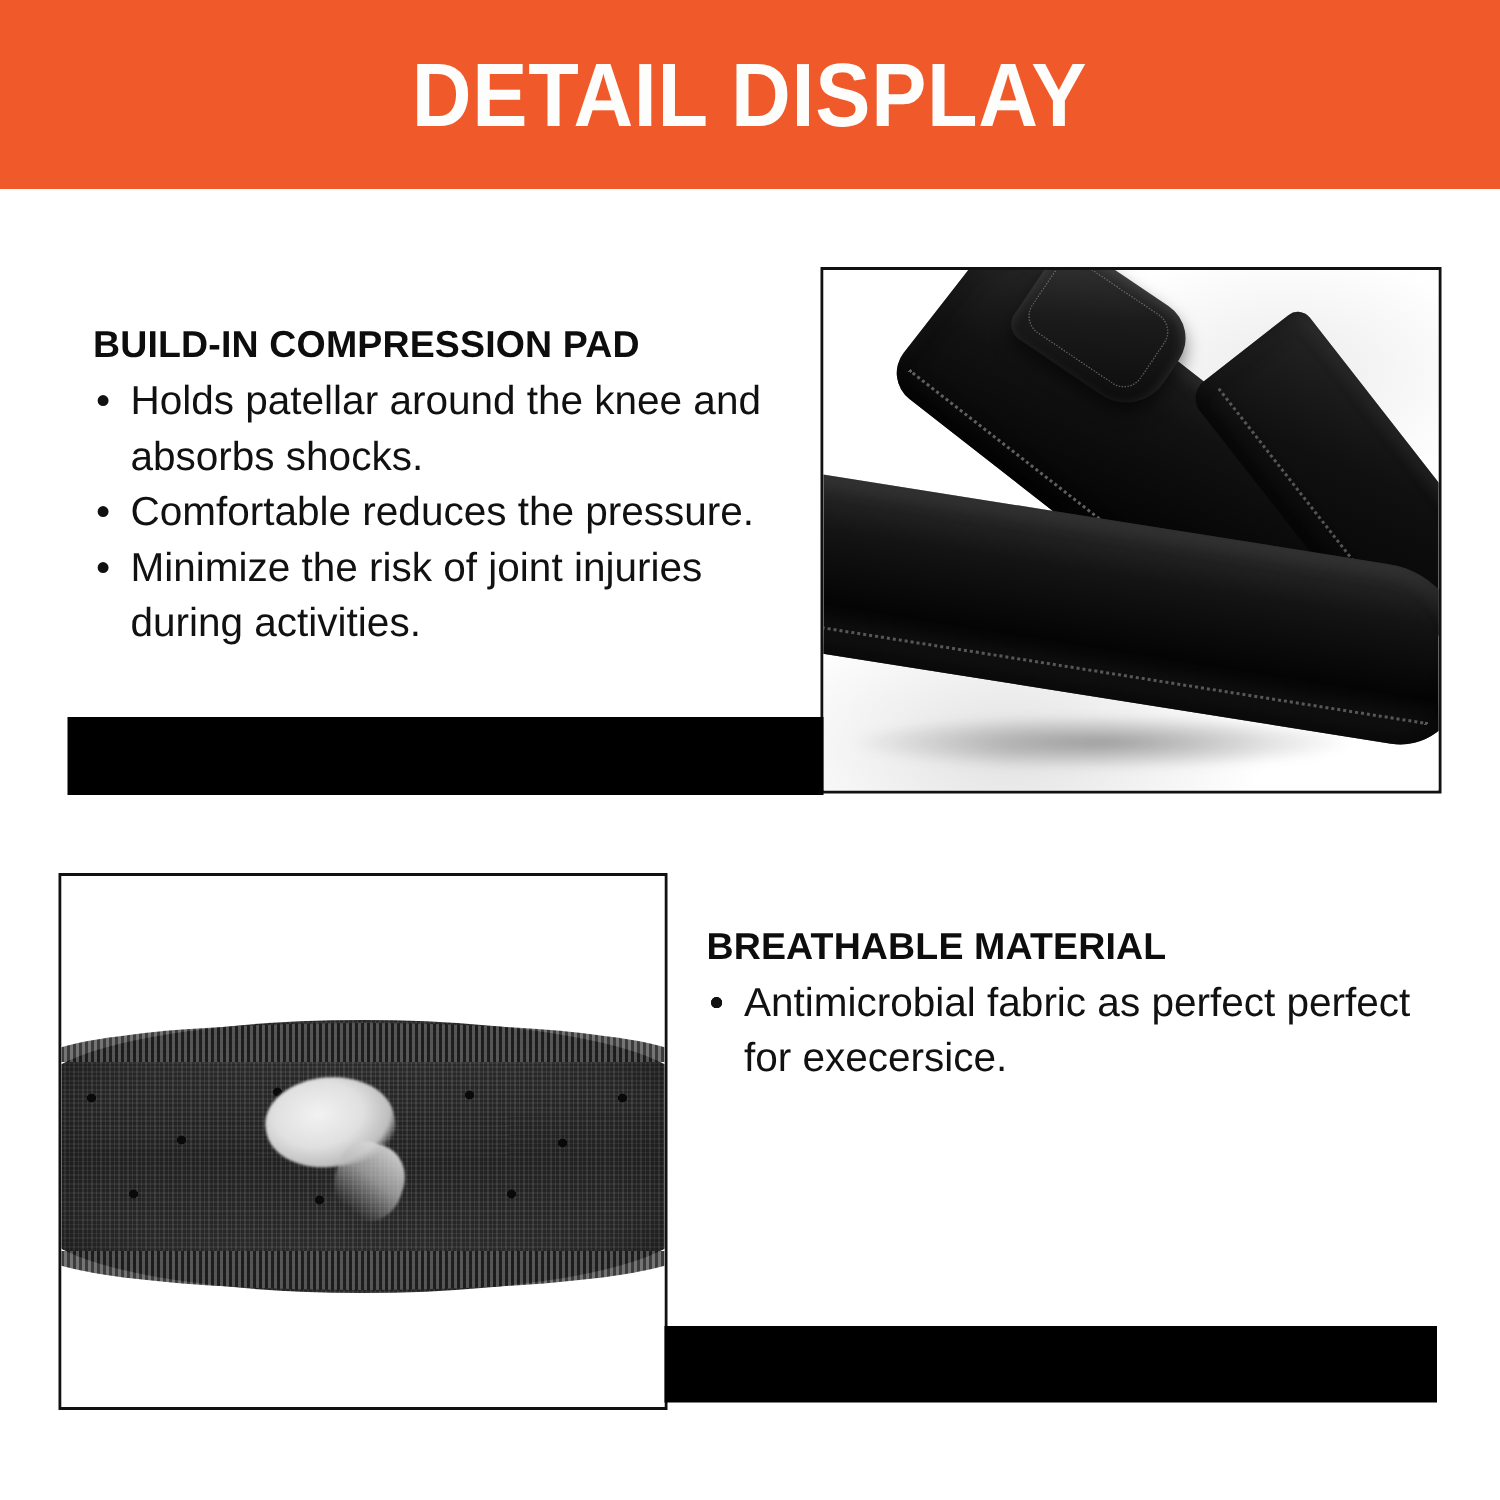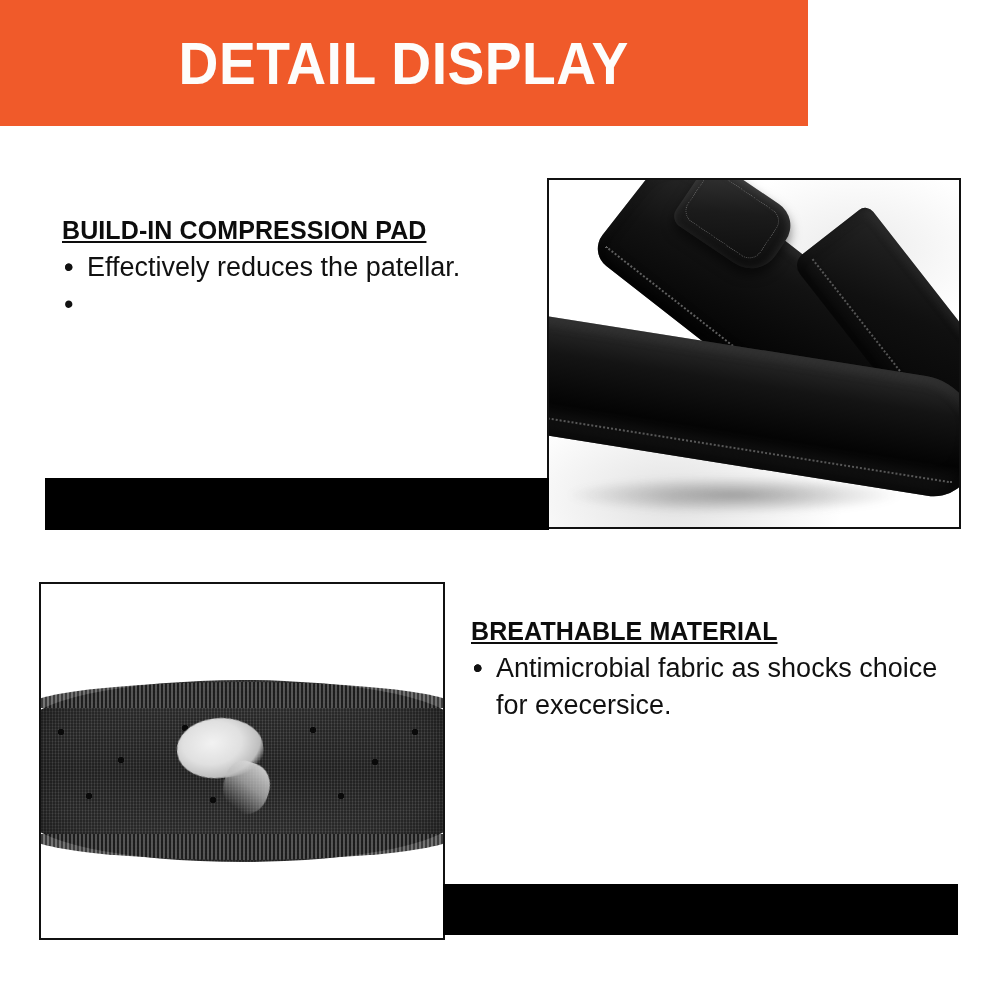--- a/index.html
+++ b/index.html
@@ -14,21 +14,21 @@
     overflow: hidden;
     font-family: "Liberation Sans", sans-serif;
     color: #111111;
   }
 
   
   .banner {
     position: absolute;
     left: 0;
     top: 0;
-    width: 808px;
+    width: 1000px;
     height: 126px;
     background: #f05a2a;
     display: flex;
     align-items: center;
     justify-content: center;
   }
   .banner-title {
     color: #fdfdfb;
     font-family: "Liberation Sans", sans-serif;
     font-weight: bold;
@@ -56,21 +56,20 @@
     width: 470px;
   }
   .feature-heading {
     font-weight: bold;
     font-size: 25px;
     line-height: 30px;
     letter-spacing: 0.1px;
     color: #0d0d0d;
     margin: 0 0 4px 0;
     white-space: nowrap;
-    text-decoration: underline;
   }
   .bullet-list {
     list-style: none;
     margin: 0;
     padding: 0;
   }
   .bullet-item {
     position: relative;
     font-size: 27px;
     line-height: 37px;
@@ -308,27 +307,29 @@
 
 <div class="banner">
   <div class="banner-title">DETAIL DISPLAY</div>
 </div>
 
 <div class="feature-block top-left">
   <div class="feature-heading">BUILD-IN COMPRESSION PAD</div>
   <ul class="bullet-list">
     <li class="bullet-item">
       <span class="dot">•</span>
-    </li>
-    <li class="bullet-item">
-      <span class="dot">•</span>
-      <span>Effectively reduces the patellar.</span>
-    </li>
-    <li class="bullet-item">
-      <span class="dot">•</span>
+      <span>Holds patellar around the knee and absorbs shocks.</span>
+    </li>
+    <li class="bullet-item">
+      <span class="dot">•</span>
+      <span>Comfortable reduces the pressure.</span>
+    </li>
+    <li class="bullet-item">
+      <span class="dot">•</span>
+      <span>Minimize the risk of joint injuries during activities.</span>
     </li>
   </ul>
 </div>
 
 <div class="photo strap-photo">
   <div class="photo-inner">
     <div class="strap-scene">
       <div class="strap-shadow"></div>
       <div class="strap-upper"></div>
       <div class="velcro-tab"></div>
@@ -355,18 +356,18 @@
   <div class="feature-heading">BREATHABLE MATERIAL</div>
   <ul class="bullet-list">
     <li class="bullet-item">
       <span class="dot">•</span>
     </li>
     <li class="bullet-item">
       <span class="dot">•</span>
     </li>
     <li class="bullet-item">
       <span class="dot">•</span>
-      <span>Antimicrobial fabric as shocks choice for execersice.</span>
+      <span>Antimicrobial fabric as perfect perfect for execersice.</span>
     </li>
   </ul>
 </div>
 
 <div class="black-bar lower-bar"></div>
 
 </body></html>

